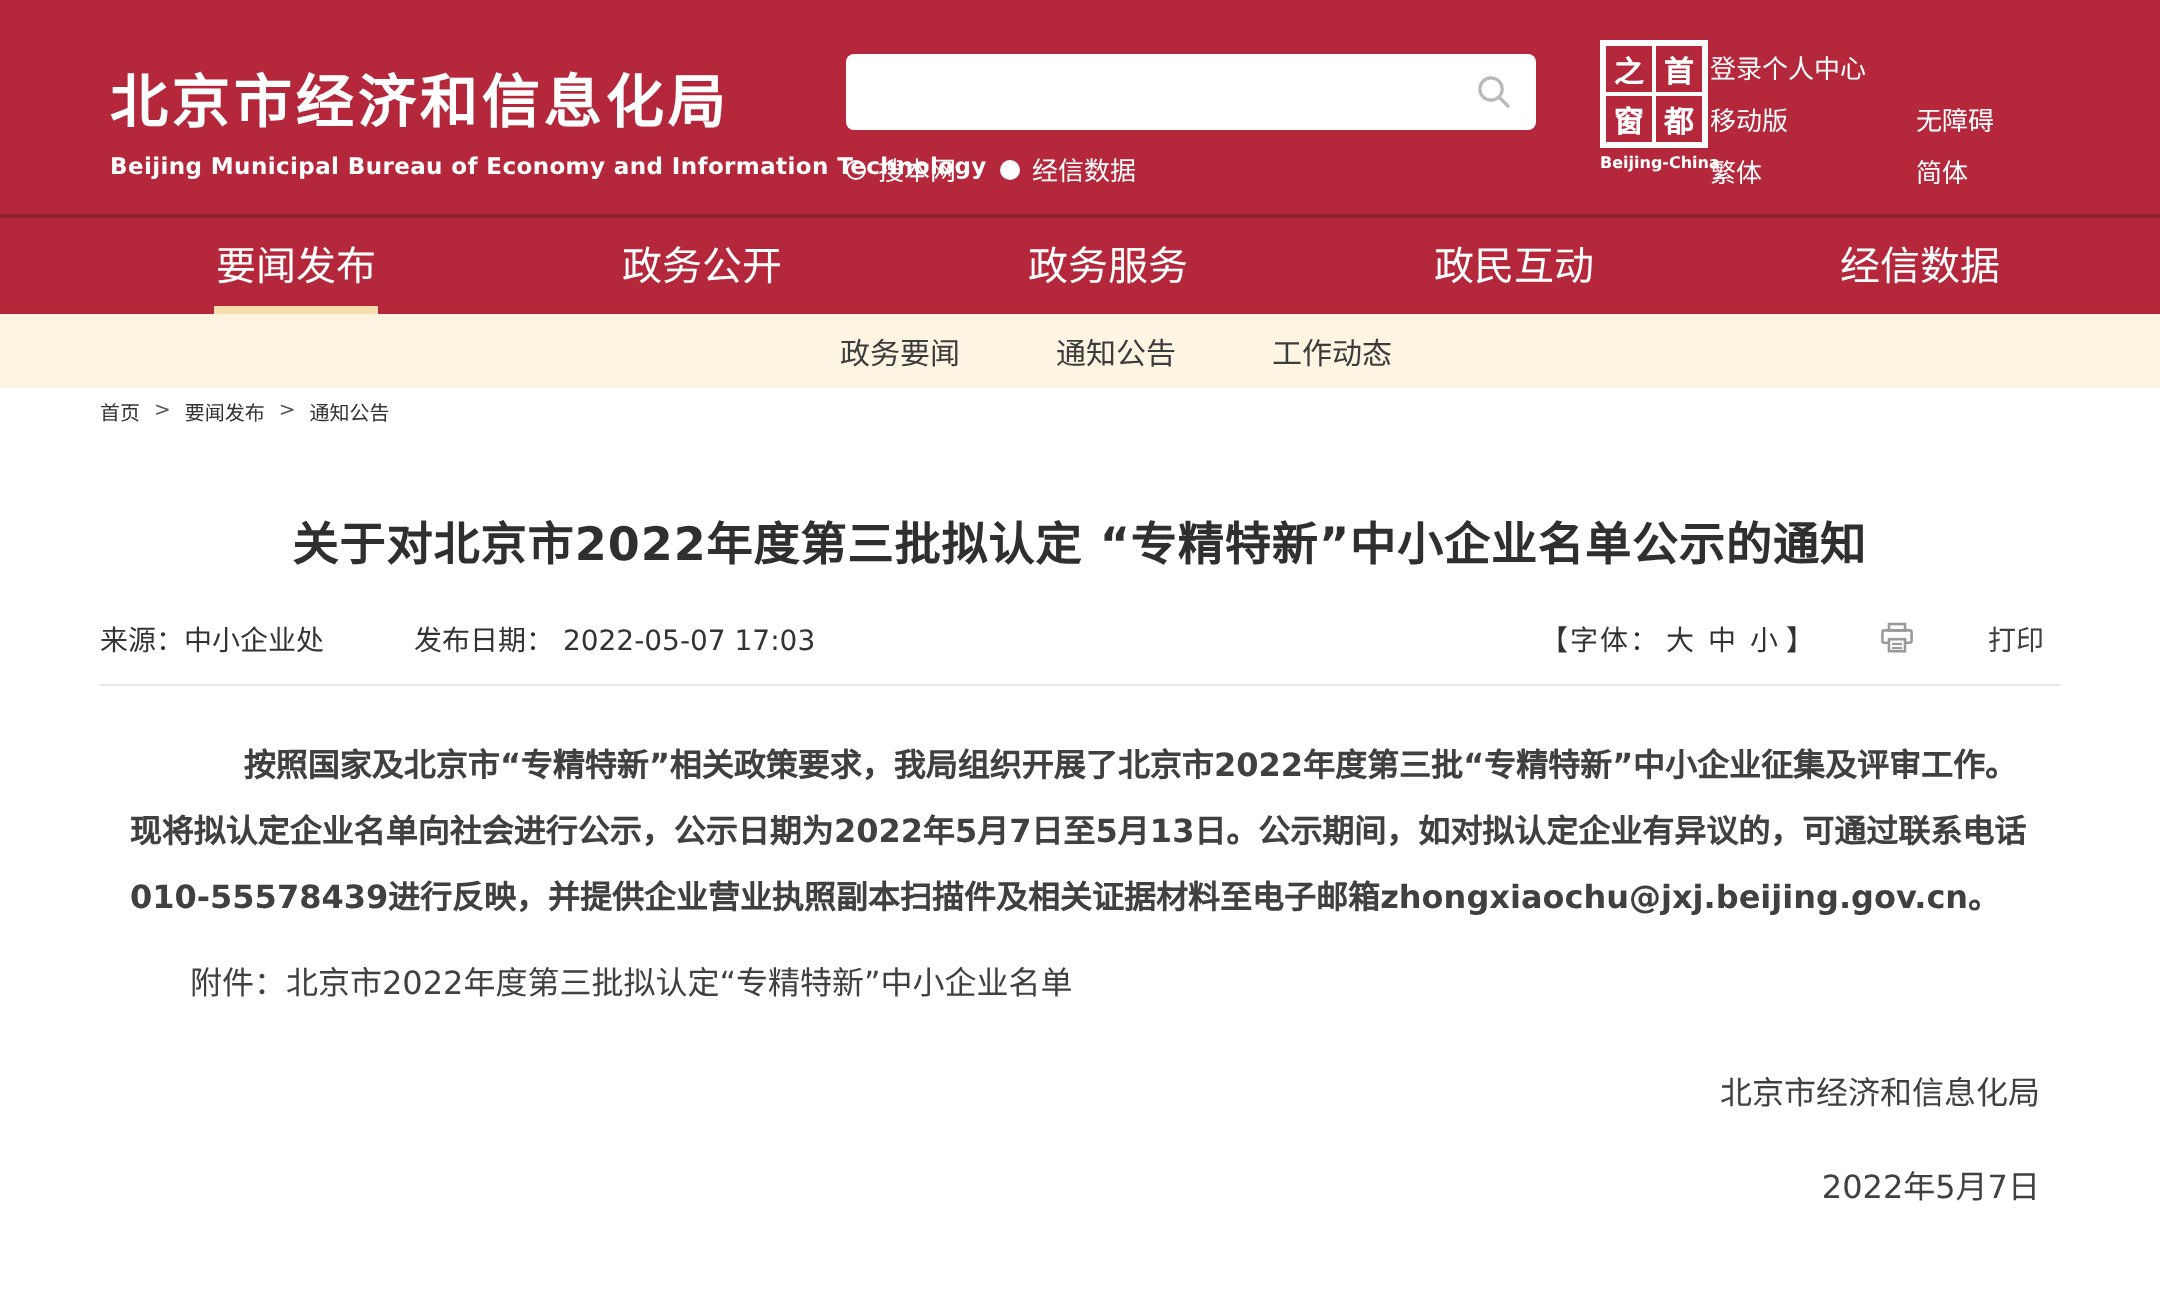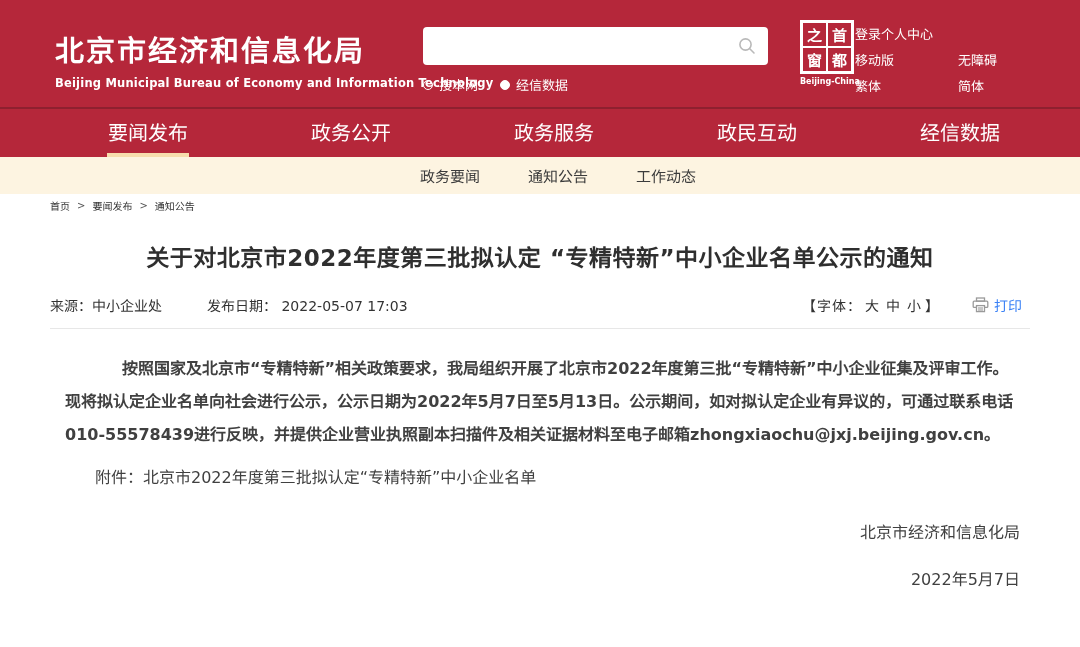--- a/index.html
+++ b/index.html
@@ -61,32 +61,32 @@
   }
   .sub-nav span { cursor:pointer; }
   
   .breadcrumb {
     padding:4px 0 0 50px; font-size:10px; color:#333;
     display:flex; align-items:center;
   }
   .breadcrumb .sep { margin:0 7px; color:#555; }
   .breadcrumb a { color:#333; text-decoration:none; cursor:pointer; }
   .article-title {
-    margin-top:26px; text-align:center; font-size:23px; font-weight:bold;
+    margin-top:40px; text-align:center; font-size:23px; font-weight:bold;
     color:#2f2f2f; letter-spacing:0.5px;
   }
   .meta-row {
     margin-top:22px; display:flex; align-items:center;
     padding:0 58px 0 50px; font-size:14px; color:#333;
   }
   .meta-source { margin-right:45px;text-align:right; }
   .meta-spacer { flex:1; }
   .font-size-ctl { letter-spacing:1px; }
   .font-size-ctl .fs-opt { cursor:pointer; margin:0 3px; }
-  .print-btn { display:flex; align-items:center; margin-left:32px; cursor:pointer; color:#3b82f6; }
+  .print-btn { display:flex; align-items:center; margin-left:32px; cursor:pointer; color:#404040;gap:32px; }
   .print-btn svg { margin-right:5px; }
   .meta-divider { border:none; border-top:1px solid #e7e7e7; margin:13px 50px 0 50px; }
   .article-body {
     padding:23px 60px 0 65px; font-size:16px; color:#404040; line-height:33px;
   }
   .salutation { padding-left:20px; }
   .article-body p.para { text-indent:57px;font-weight:bold; }
   .attachment { margin-top:10px; text-indent:30px; }
   .sign-block { margin-top:22px; text-align:right; padding-right:0px; }
   .sign-date { margin-top:14px; text-align:right; }

